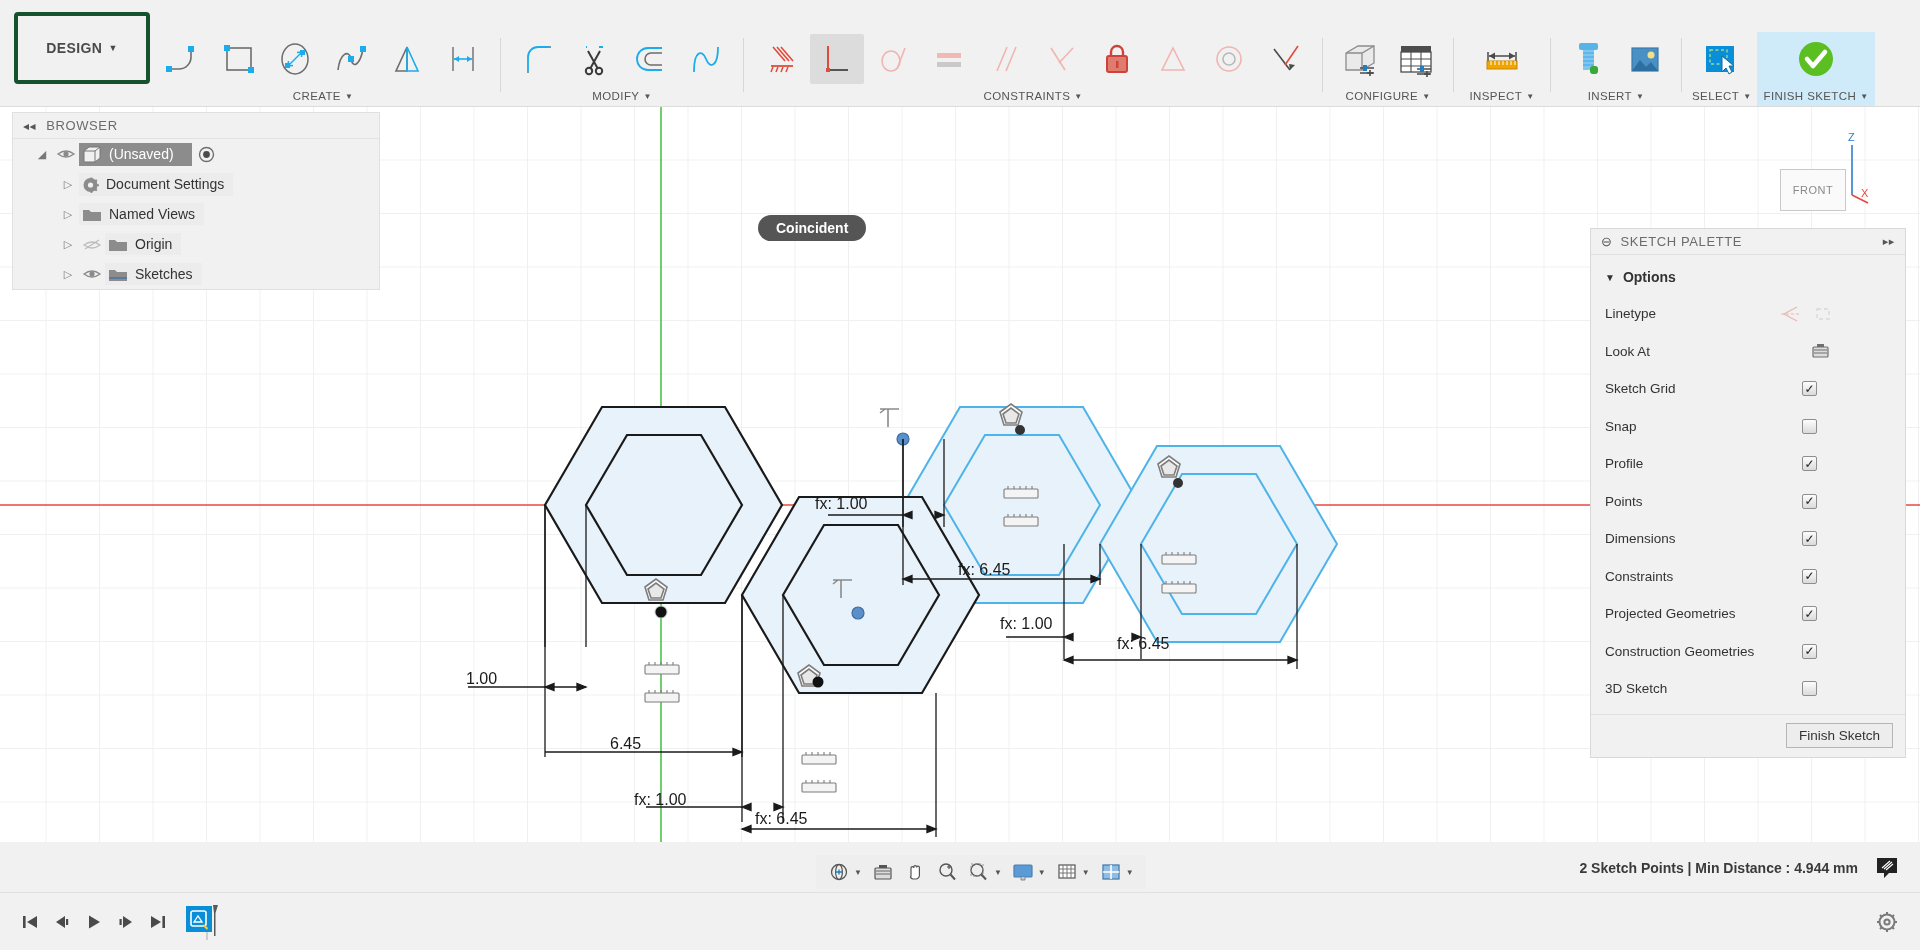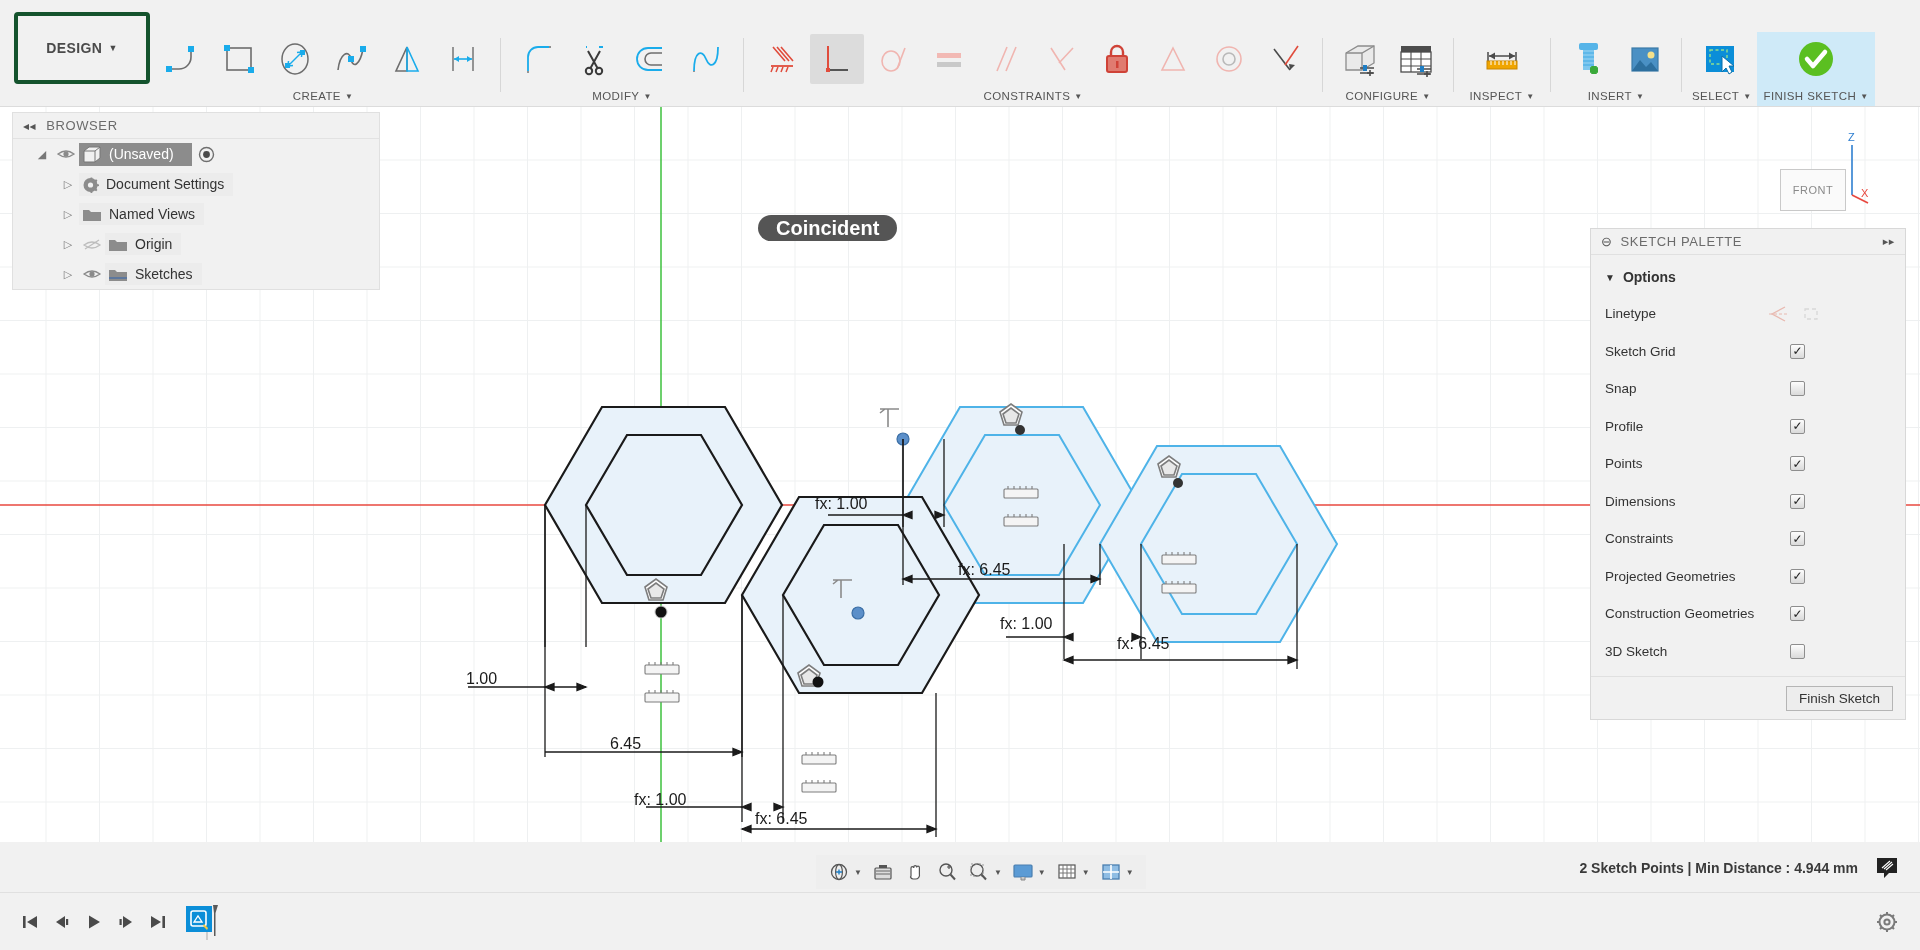--- a/index.html
+++ b/index.html
@@ -55,40 +55,40 @@
             background: #fff; overflow: hidden; }
   #grid { position: absolute; inset: 0;
           background-image:
             linear-gradient(to right, #eef0f1 1px, transparent 1px),
             linear-gradient(to bottom, #eef0f1 1px, transparent 1px);
           background-size: 53.5px 53.5px; background-position: -8px -1px; }
 
   
   #coincident { position: absolute; left: 758px; top: 108px; height: 26px; padding: 0 18px;
                 background: #555; color: #fff; border-radius: 13px;
-                display: flex; align-items: center; font-size: 20px; font-weight: bold; }
+                display: flex; align-items: center; font-size: 14px; font-weight: bold; }
 
   
   #viewcube { position: absolute; right: 48px; top: 18px; width: 110px; height: 90px; }
   #cube-face { position: absolute; left: 18px; top: 28px; width: 66px; height: 42px;
                border: 1px solid #c9c9c9; background: #fafafa;
                display: flex; align-items: center; justify-content: center;
                font-size: 11px; color: #8a8a8a; letter-spacing: .5px; margin-top: 16px; }
 
   
   #palette { position: absolute; right: 14px; top: 228px; width: 316px; background: #f1f1f1;
              border: 1px solid #d8d8d8; }
   #pal-hdr { height: 26px; display: flex; align-items: center; padding: 0 10px;
              font-size: 13px; color: #6b6b6b; letter-spacing: .6px; gap: 8px;
              border-bottom: 1px solid #e0e0e0; }
   #pal-hdr .grow { flex: 1; }
   #pal-body { padding: 8px 0 6px; border-bottom: 1px solid #e0e0e0; }
   #opt-hdr { display: flex; align-items: center; gap: 8px; padding: 6px 14px 10px;
              font-size: 14px; font-weight: bold; color: #333; }
-  .opt-row { height: 37.5px; display: flex; align-items: center; padding: 0 20px 0 14px;
+  .opt-row { height: 37.5px; display: flex; align-items: center; padding: 0 8px 0 14px;
              font-size: 13.5px; color: #333; }
   .opt-row .oname { flex: 1; }
   .cb { width: 15px; height: 15px; border: 1px solid #8e8e8e; border-radius: 2px;
         background: linear-gradient(#fdfdfd, #dadada); display: flex;
         align-items: center; justify-content: center; font-size: 12px; color: #222;
         margin-right: 80px; }
   #pal-foot { height: 42px; display: flex; align-items: center; justify-content: flex-end; padding: 0 12px; }
   #finish-sketch-btn { border: 1px solid #b5b5b5; background: #ededed; font-size: 13.5px;
                        color: #333; padding: 4px 12px; }
 
@@ -663,20 +663,30 @@
           <svg width="20" height="18" viewBox="0 0 20 18">
               <path d="M16 2 L3 9 L16 16" fill="none" stroke="#e8b9b0" stroke-width="1.3"></path>
               <path d="M0 9 L20 9" stroke="#e8b9b0" stroke-width="1" stroke-dasharray="3 2"></path>
             </svg>
           <svg width="20" height="18" viewBox="0 0 20 18">
               <path d="M4 4 L16 4 L16 14 L4 14 Z" fill="none" stroke="#d8d8d8" stroke-width="1.3" stroke-dasharray="4 3"></path>
             </svg>
         </span>
       </div>
 
+      <div class="opt-row">
+        <span class="oname">Look At</span>
+        <span style="margin-right:68px">
+          <svg width="17" height="16" viewBox="0 0 17 16">
+              <rect x="1" y="4" width="15" height="10" rx="1" fill="#dcdcdc" stroke="#6f6f6f" stroke-width="1.2"></rect>
+              <rect x="5" y="1" width="7" height="3" fill="#6f6f6f"></rect>
+              <path d="M2 7 L15 7 M2 10 L15 10" stroke="#6f6f6f" stroke-width="1"></path>
+            </svg>
+        </span>
+      </div>
 
       <div class="opt-row">
         <span class="oname">Sketch Grid</span>
         <span class="cb">✓</span>
       </div>
       <div class="opt-row">
         <span class="oname">Snap</span>
         <span class="cb"></span>
       </div>
       <div class="opt-row">

